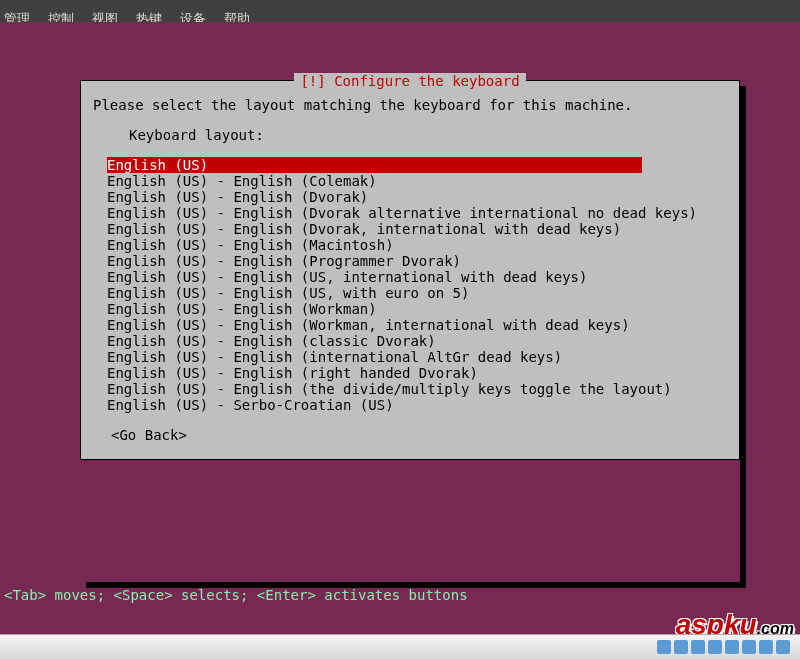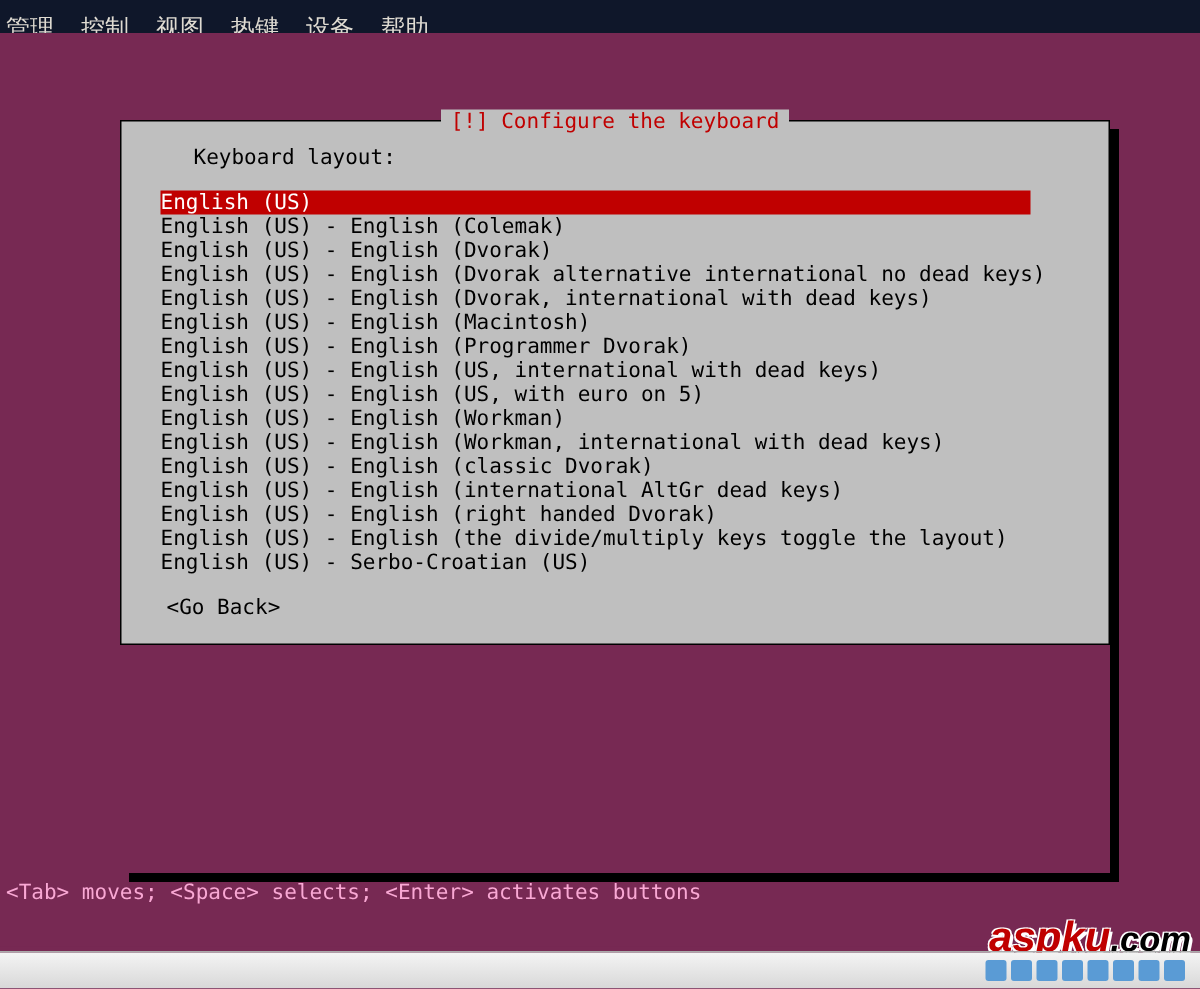--- a/index.html
+++ b/index.html
@@ -7,26 +7,26 @@
       width: 800px;
       height: 659px;
       background: #772953;
       font-family: "DejaVu Sans Mono", "Courier New", monospace;
       font-size: 14px;
       color: #000;
       overflow: hidden;
       position: relative;
     }
     .menubar {
-      background: #0f172a;
+      background: #404040;
       color: #dfdbd2;
       display: flex;
       padding: 2px 4px;
       font-family: sans-serif;
-      font-size: 16px;
+      font-size: 13px;
       height: 38px;
       align-items: center;
     }
     .menubar-item {
       margin-right: 18px;
       cursor: default;
     }
     .content-area {
       position: absolute;
       top: 22px;
@@ -75,32 +75,32 @@
     .label { margin-bottom: 14px; margin-left: 36px; }
     .list { margin-left: 14px; }
     .list-item {
       white-space: pre;
       line-height: 16px;
     }
     .list-item.selected {
       background: #c00000;
       color: #fff;
       display: block;
-      width: 580px;
+      width: 535px;
     }
     .goback {
       margin-top: 14px;
       margin-bottom: 6px;
       margin-left: 18px;
     }
     .footer {
       position: absolute;
       bottom: 28px;
       left: 4px;
-      color: #f9a8d4;
+      color: #86efac;
       background: transparent;
       font-size: 14px;
     }
     .taskbar {
       position: absolute;
       bottom: 0;
       left: 0;
       right: 0;
       height: 25px;
       background: linear-gradient(#f4f4f4, #d8d8d8);
@@ -129,21 +129,21 @@
       bottom: 18px;
       right: 6px;
       font-family: sans-serif;
       font-weight: bold;
       font-style: italic;
       font-size: 28px;
       color: #c00000;
       text-shadow: 2px 2px 0 #fff, -1px -1px 0 #fff, 1px -1px 0 #fff, -1px 1px 0 #fff;
       pointer-events: none;
     }
-    .watermark .tld { color: #000; font-size: 23px; }
+    .watermark .tld { color: #000; font-size: 16px; }
     .watermark-sub {
       position: absolute;
       bottom: 13px;
       right: 12px;
       font-family: sans-serif;
       font-size: 9px;
       color: #333;
       pointer-events: none;
     }
   </style>
@@ -155,20 +155,21 @@
   <span class="menubar-item">控制</span>
   <span class="menubar-item">视图</span>
   <span class="menubar-item">热键</span>
   <span class="menubar-item">设备</span>
   <span class="menubar-item">帮助</span>
 </div>
 
 <div class="content-area">
   <div class="dialog">
     <div class="dialog-title"><span>[!] Configure the keyboard</span></div>
+    <div class="intro">Please select the layout matching the keyboard for this machine.</div>
     <div class="label">Keyboard layout:</div>
     <div class="list" id="layout-list">
         <div class="list-item selected">English (US)</div>
         <div class="list-item">English (US) - English (Colemak)</div>
         <div class="list-item">English (US) - English (Dvorak)</div>
         <div class="list-item">English (US) - English (Dvorak alternative international no dead keys)</div>
         <div class="list-item">English (US) - English (Dvorak, international with dead keys)</div>
         <div class="list-item">English (US) - English (Macintosh)</div>
         <div class="list-item">English (US) - English (Programmer Dvorak)</div>
         <div class="list-item">English (US) - English (US, international with dead keys)</div>

